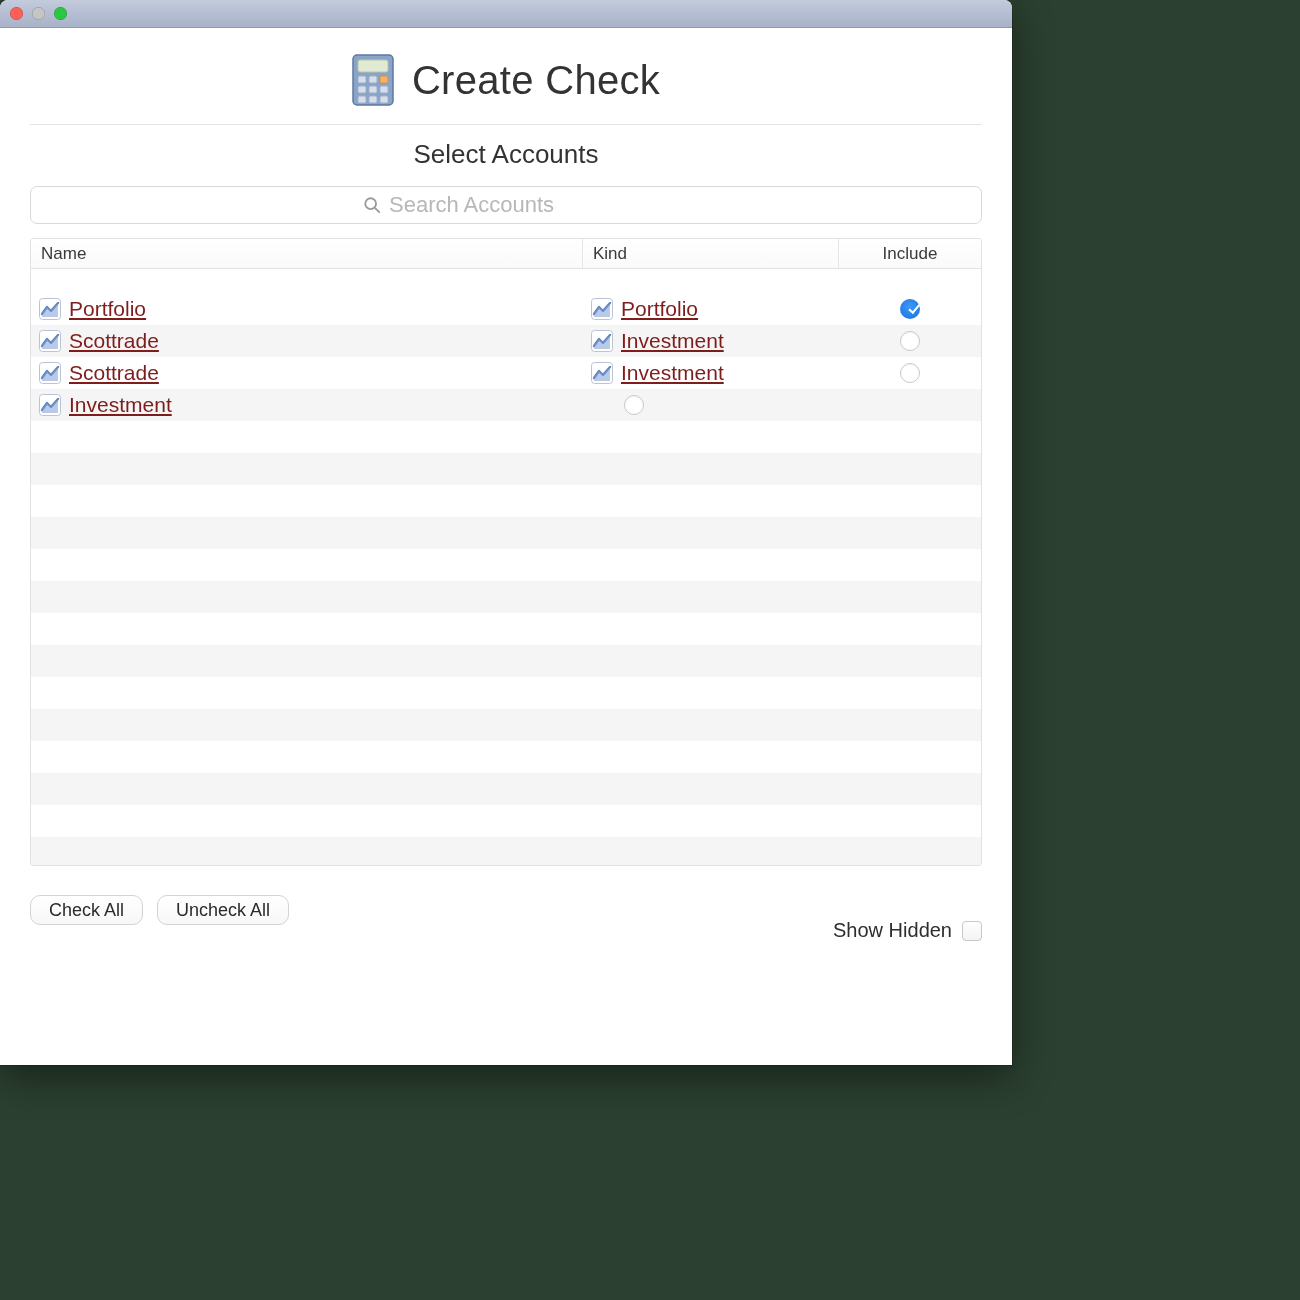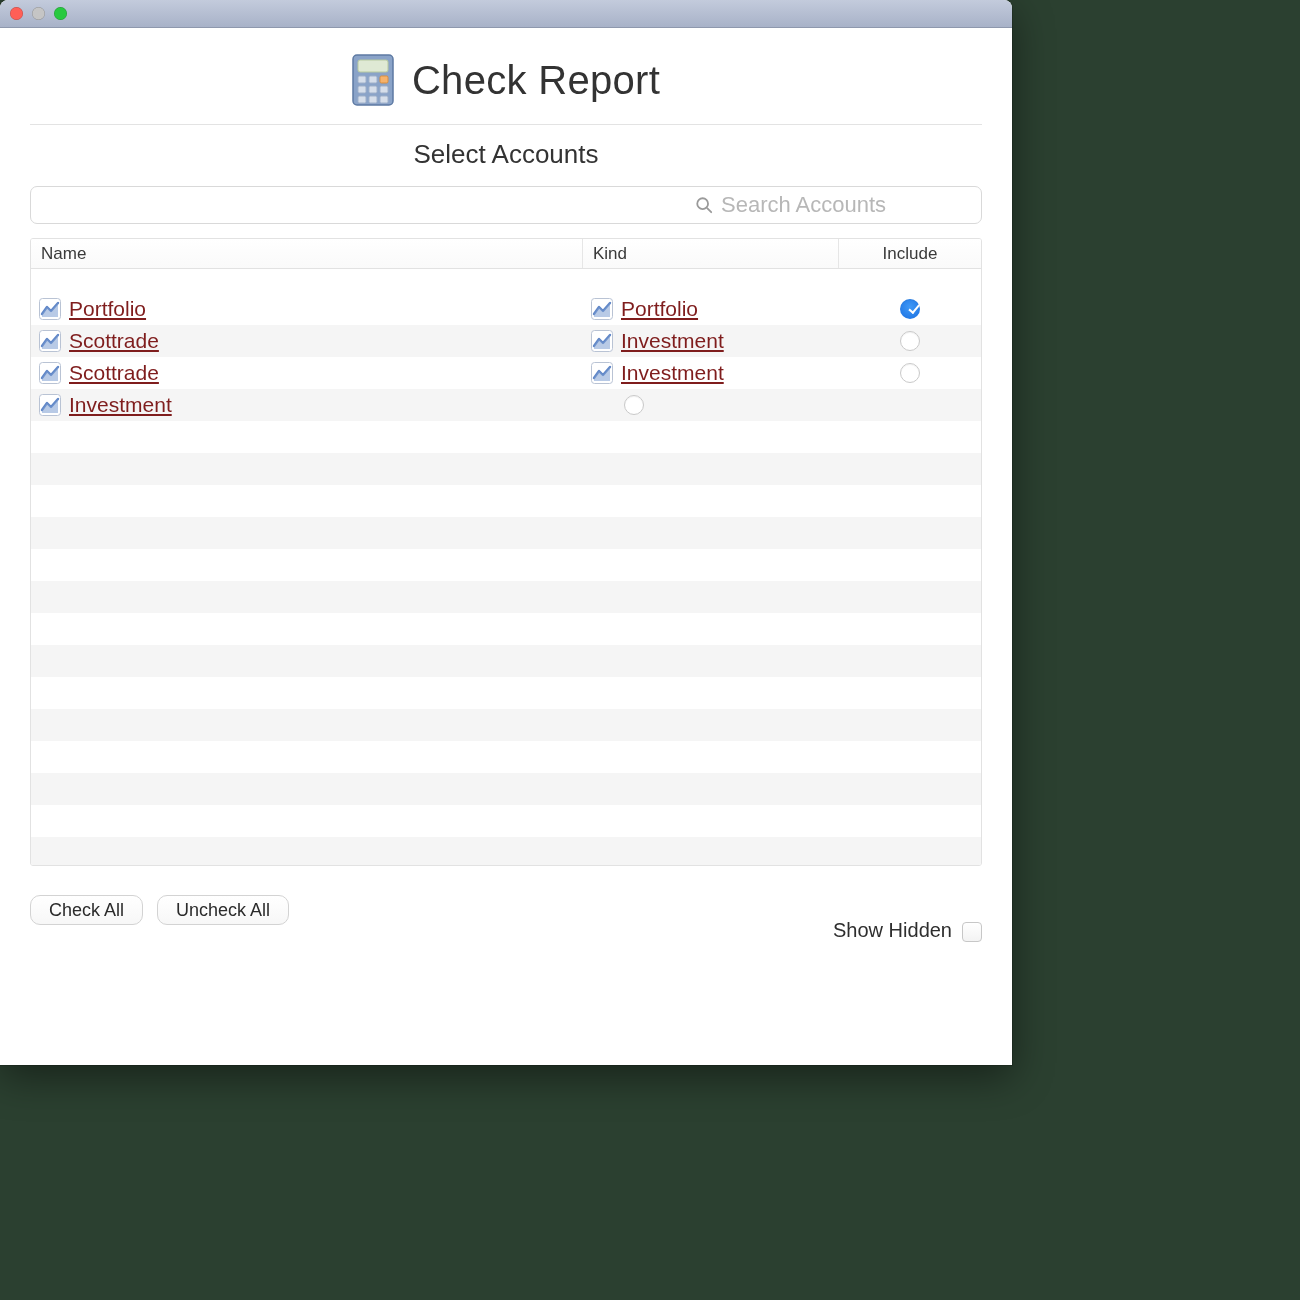--- a/index.html
+++ b/index.html
@@ -51,21 +51,21 @@
   .rule { height:1px; background:#e3e3e3; margin: 0 0 14px; }
 
   .subtitle {
     text-align:center; font-size:26px; color:#333; font-weight:400;
     margin-bottom: 16px;
   }
 
   .search-wrap {
     position:relative;
     border:1px solid #d9d9d9; border-radius:7px;
-    height:38px; display:flex; align-items:center; justify-content:flex-end;
+    height:38px; display:flex; align-items:center; justify-content:center;
     background:#fff; margin-bottom: 14px;
   }
   .search-wrap .mag { width:18px; height:18px; margin-right:8px; color:#9a9a9a; flex:0 0 auto;}
   .search-input {
     border:none; outline:none; font-size:22px; color:#333;
     width:260px; background:transparent;
   }
   .search-input::placeholder { color:#b7b7b7; font-weight:300; }
 
   .table {
@@ -122,21 +122,21 @@
   }
   .btn {
     height:30px; padding:2px 18px;
     border:1px solid #d3d3d3; border-radius:10px;
     background:linear-gradient(#ffffff,#f7f7f7);
     font-size:18px; color:#2b2b2b;
     display:inline-flex; align-items:center; justify-content:center;
     cursor:default;
   }
   .spacer { flex:1; }
-  .show-hidden { display:flex; align-items:flex-end; gap:10px; font-size:20px; color:#2e2e2e;margin-top:41px;}
+  .show-hidden { display:flex; align-items:center; gap:10px; font-size:20px; color:#2e2e2e;margin-top:41px;}
   .chk {
     width:20px; height:20px; border:1px solid #c7c7c7; border-radius:4px;
     background:linear-gradient(#ffffff,#f3f3f3);
   }
 
   .dialog-buttons {
     display:flex; justify-content:flex-end; gap:18px;
     margin-top:44px;
   }
   .dbtn {
@@ -176,21 +176,21 @@
           <rect x="17" y="22" width="8" height="7" rx="1.5"></rect>
           <rect x="28" y="22" width="8" height="7" rx="1.5" fill="#f6b26b" stroke="#d98f3e"></rect>
           <rect x="6" y="32" width="8" height="7" rx="1.5"></rect>
           <rect x="17" y="32" width="8" height="7" rx="1.5"></rect>
           <rect x="28" y="32" width="8" height="7" rx="1.5"></rect>
           <rect x="6" y="42" width="8" height="7" rx="1.5"></rect>
           <rect x="17" y="42" width="8" height="7" rx="1.5"></rect>
           <rect x="28" y="42" width="8" height="7" rx="1.5"></rect>
         </g>
       </svg>
-      <div class="page-title">Check Report</div>
+      <div class="page-title">Create Check</div>
     </div>
 
     <div class="rule"></div>
 
     <div class="subtitle">Select Accounts</div>
 
     <div class="search-wrap">
       <svg class="mag" viewBox="0 0 20 20">
         <circle cx="8.5" cy="8.5" r="6" fill="none" stroke="currentColor" stroke-width="2"></circle>
         <line x1="13.5" y1="13.5" x2="18" y2="18" stroke="currentColor" stroke-width="2" stroke-linecap="round"></line>

